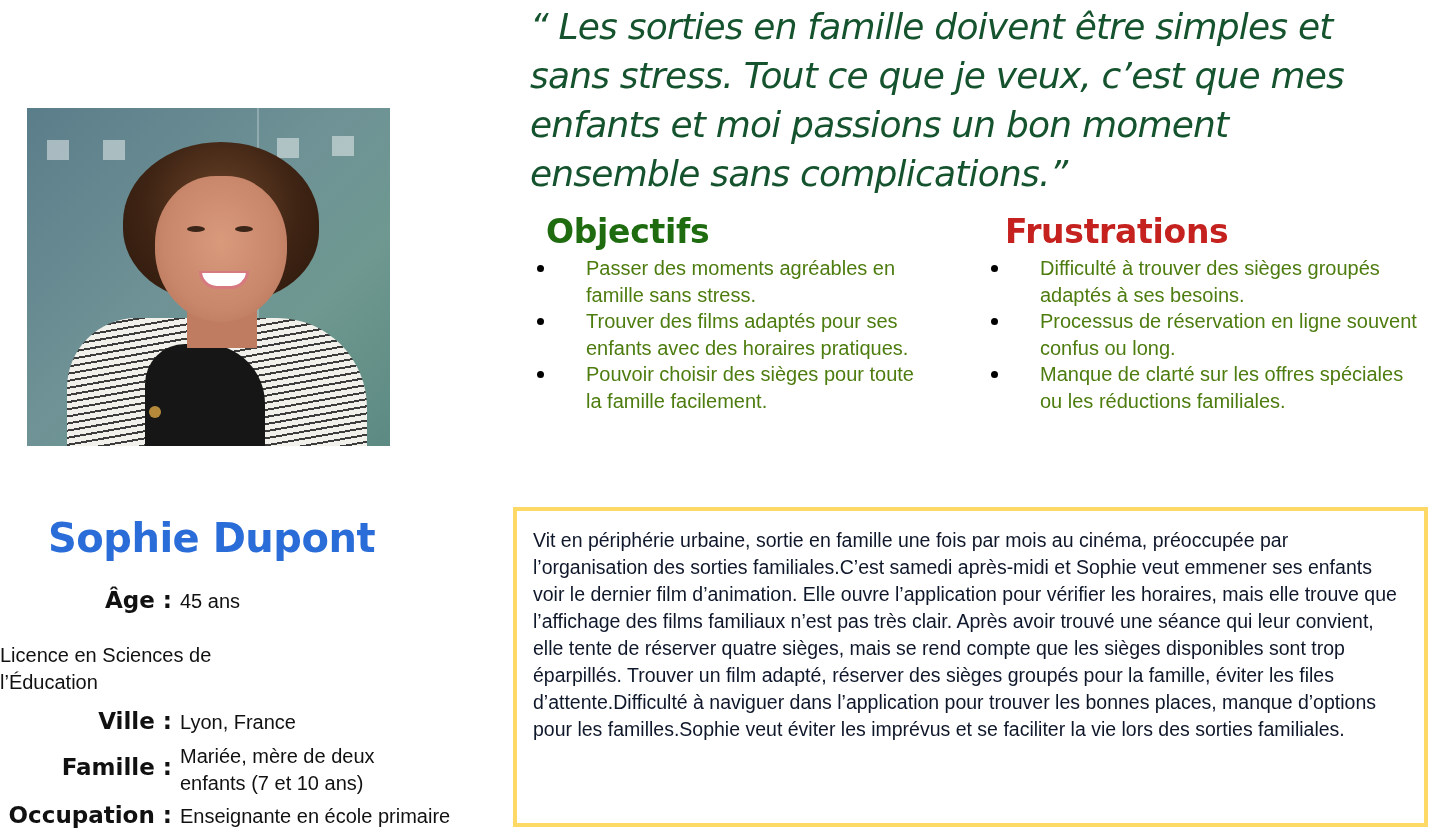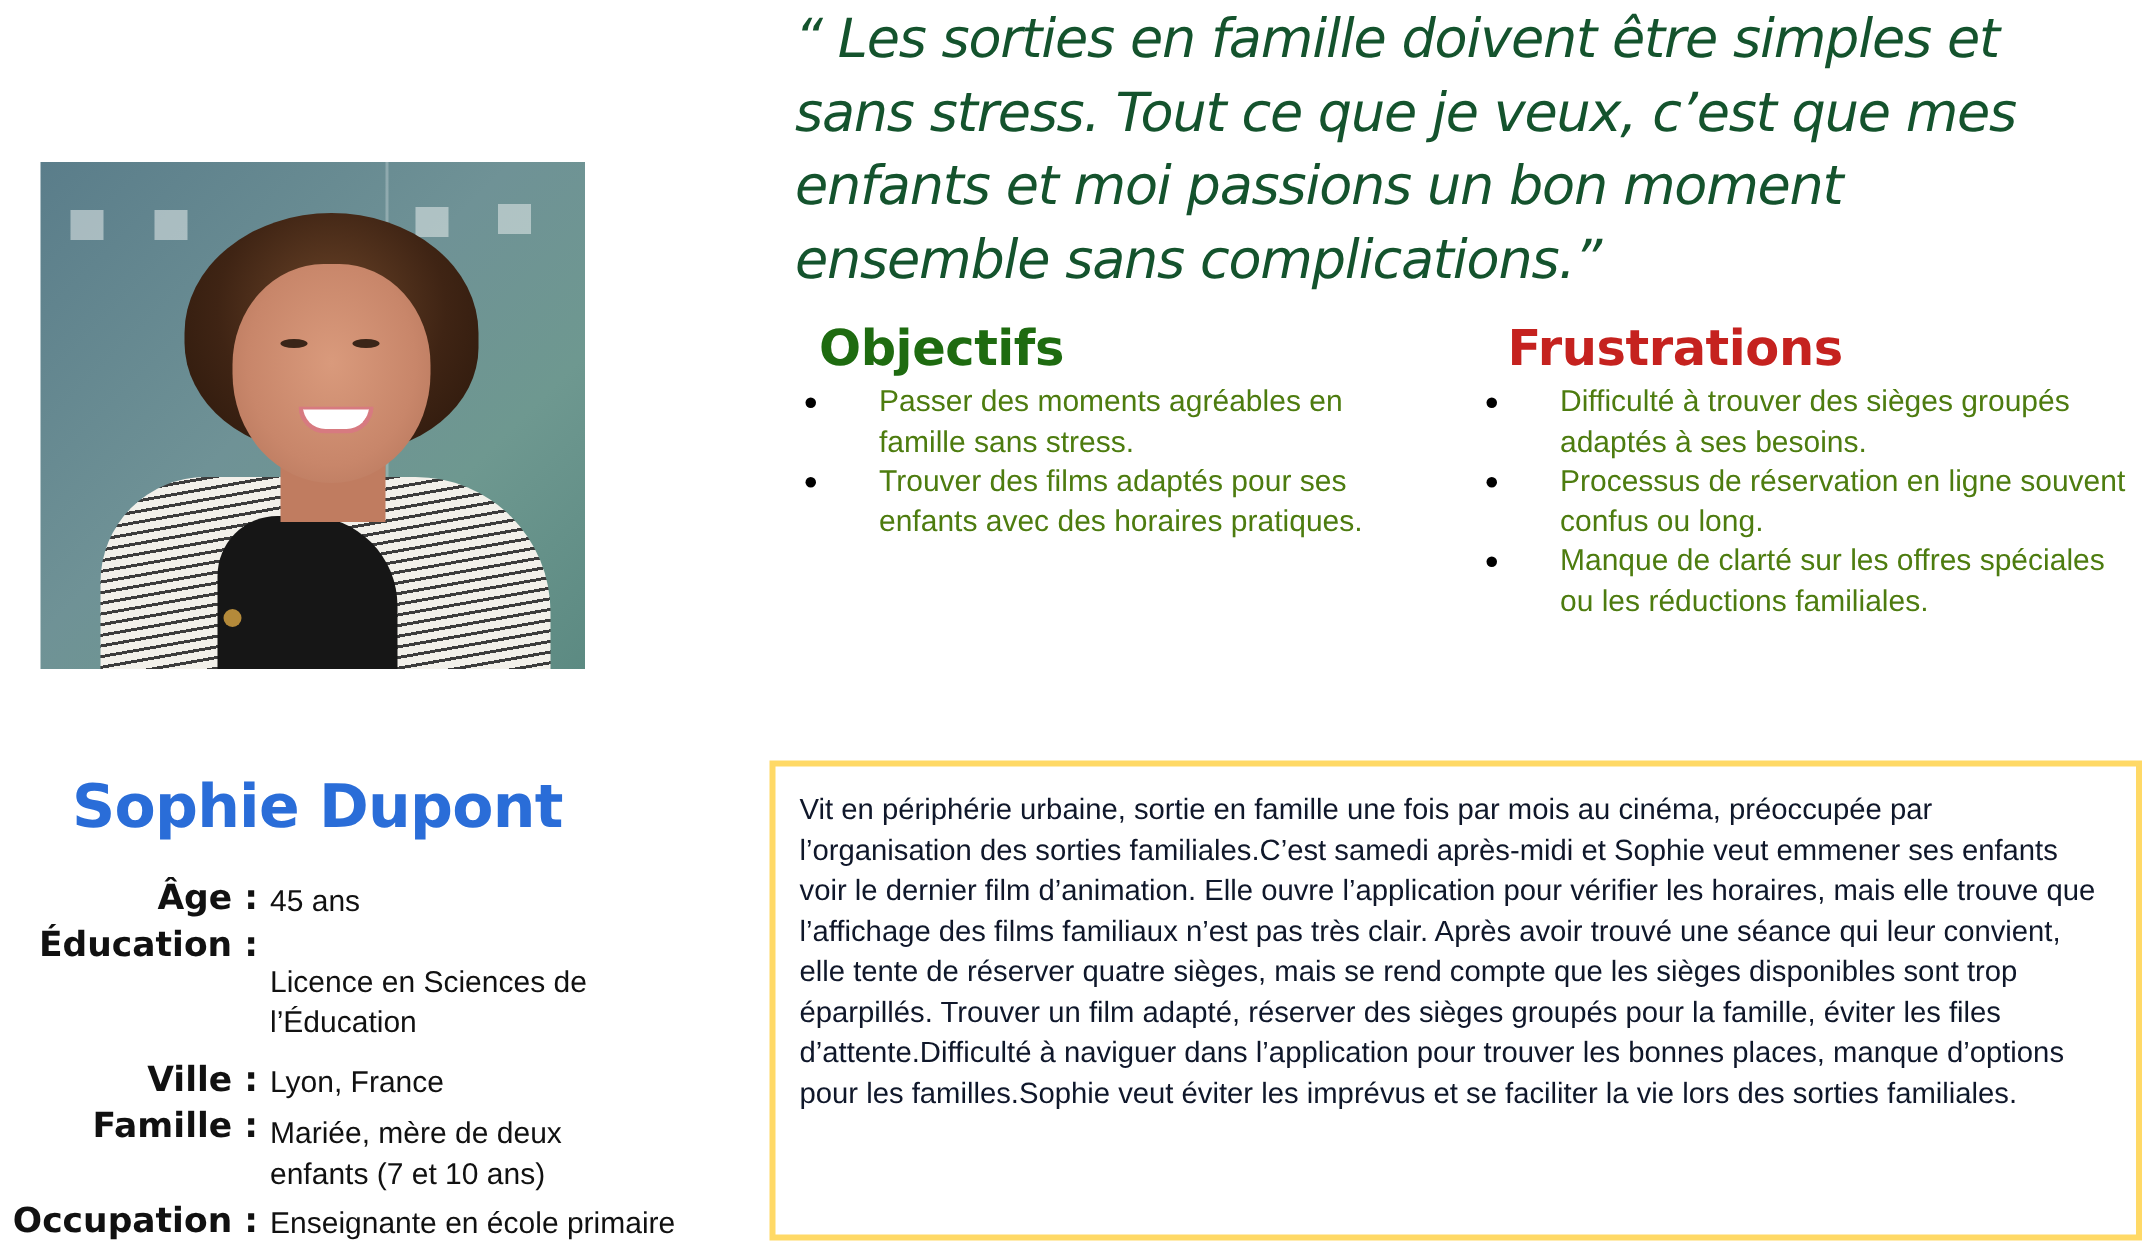--- a/index.html
+++ b/index.html
@@ -63,21 +63,21 @@
   }
   .obj-list { left: 534px; top: 255px; width: 400px; }
   .frus-list { left: 988px; top: 255px; width: 430px; }
 
   
   .name {
     position: absolute; left: 48px; top: 515px; font-size: 40px; font-weight: bold; color: #2a6dd8;
     font-family: "DejaVu Sans", sans-serif; letter-spacing: -0.5px;
   }
   .details { position: absolute; left: 0; top: 584px; width: 505px; }
-  .row { display: flex; align-items: flex-start; }
+  .row { display: flex; align-items: center; }
   .row .label {
     width: 180px; text-align: right; font-weight: bold; font-size: 23px; line-height: 30px;
     font-family: "DejaVu Sans", sans-serif; color: #111; padding-right: 8px; white-space: nowrap;
   }
   .row .value { flex: 1; font-size: 20px; line-height: 27px; padding-top: 4px; color: #111; }
   .row.r-age { margin-bottom: 0; }
   .row.r-edu { margin-bottom: 9px; }
   .row.r-ville { margin-bottom: 0px; }
   .row.r-fam { margin-bottom: 2px; }
   .row.r-fam .value { padding-top: 7px; }
@@ -109,38 +109,38 @@
   <div class="eye" style="left:208px;"></div>
   <div class="smile"></div>
 </div>
 
 <div class="quote">“  Les sorties en famille doivent être simples et sans stress. Tout ce que je veux, c’est que mes enfants et moi passions un bon moment ensemble sans complications.”</div>
 
 <div class="section-title obj-title">Objectifs</div>
 <ul class="bullets obj-list">
   <li>Passer des moments agréables en famille sans stress.</li>
   <li>Trouver des films adaptés pour ses enfants avec des horaires pratiques.</li>
+  <li>Pouvoir choisir des sièges pour toute la famille facilement.</li>
 </ul>
 
 <div class="section-title frus-title">Frustrations</div>
 <ul class="bullets frus-list">
   <li>Difficulté à trouver des sièges groupés adaptés à ses besoins.</li>
   <li>Processus de réservation en ligne souvent confus ou long.</li>
   <li>Manque de clarté sur les offres spéciales ou les réductions familiales.</li>
 </ul>
 
 <div class="name">Sophie Dupont</div>
 
 <div class="details">
   <div class="row r-age">
     <div class="label">Âge :</div>
     <div class="value">45 ans</div>
   </div>
   <div class="row r-edu">
-    <div class="label">Éducation :</div>
     <div class="value" style="max-width:250px;margin-top:23px;">Licence en Sciences de l’Éducation</div>
   </div>
   <div class="row r-ville">
     <div class="label">Ville :</div>
     <div class="value">Lyon, France</div>
   </div>
   <div class="row r-fam">
     <div class="label">Famille :</div>
     <div class="value" style="max-width:240px;">Mariée, mère de deux enfants (7 et 10 ans)</div>
   </div>

